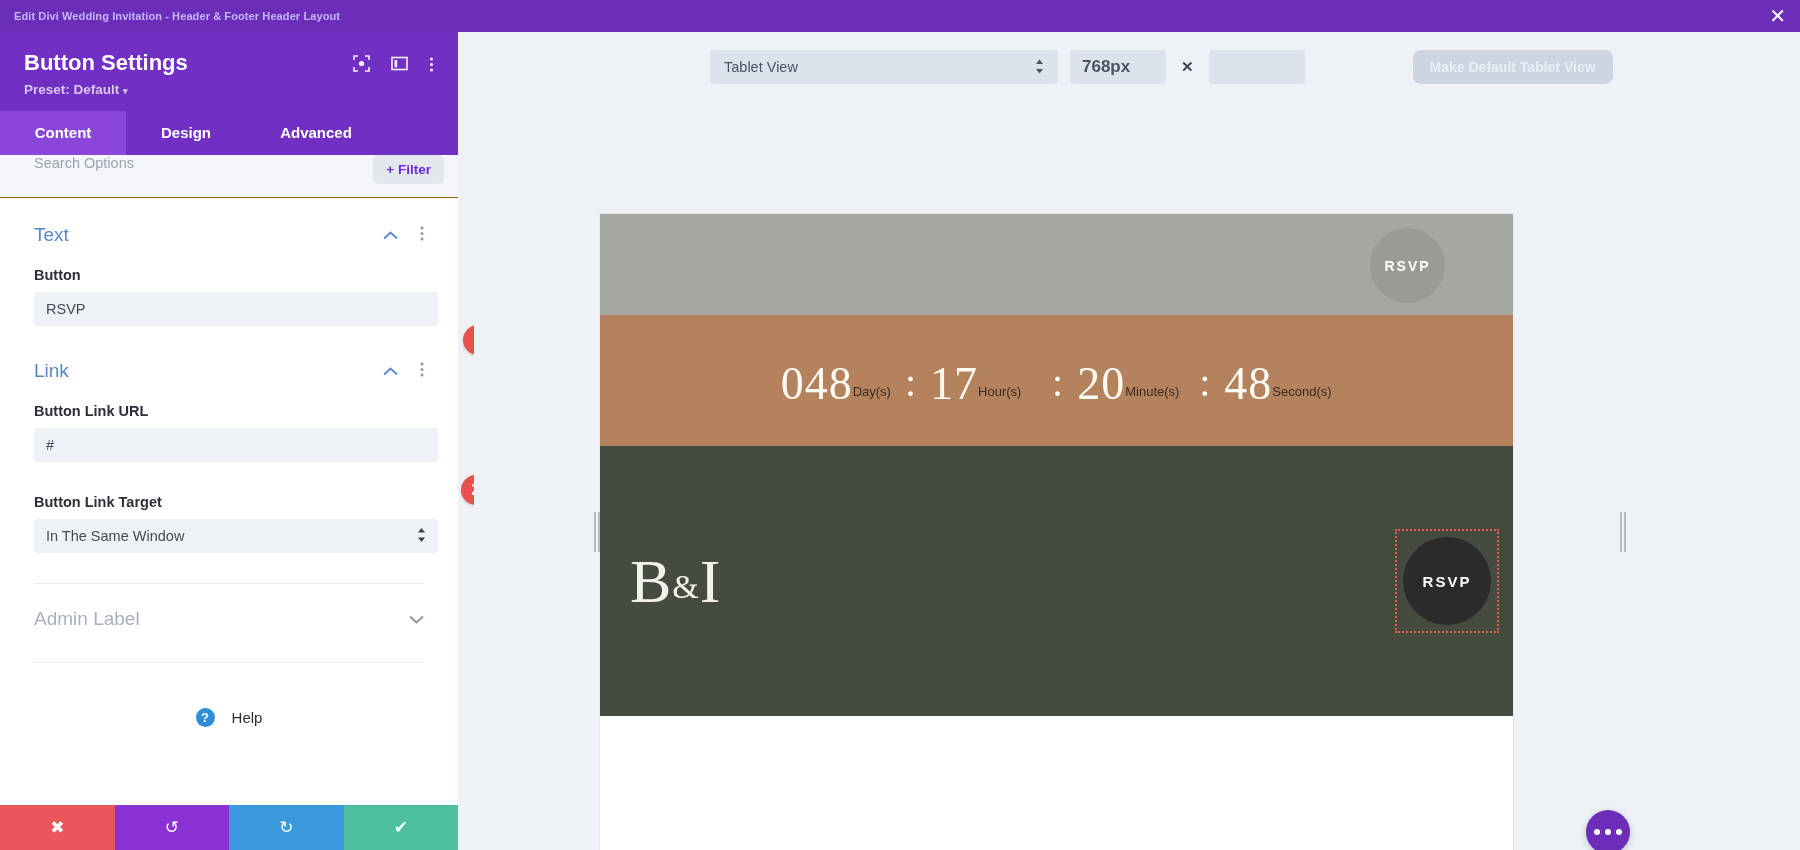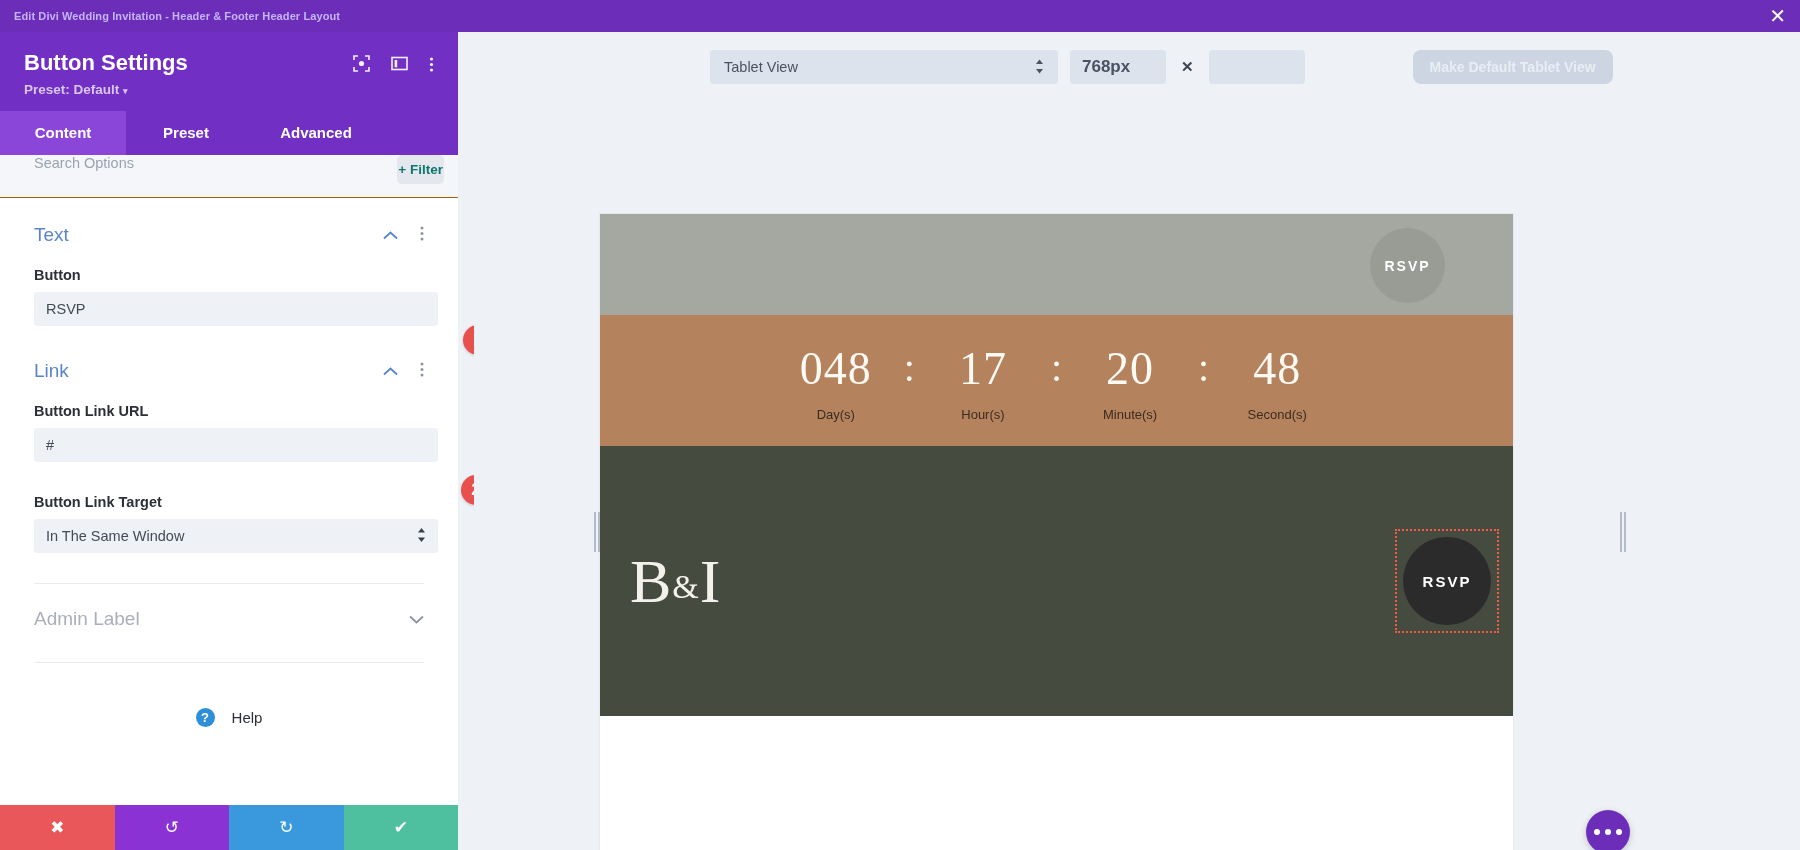--- a/index.html
+++ b/index.html
@@ -61,22 +61,22 @@
     background: #f4f6f9; border-bottom: 1px solid #a16207;
     height: 43px; padding: 0 14px 0 34px;
   }
   .search-input {
     border: none; background: transparent; outline: none;
     font-size: 14.5px; color: #5a6372; font-family: "Liberation Sans", sans-serif;
     width: 300px;
   }
   .search-input::placeholder { color: #9aa3b1; }
   .filter-btn {
-    background: #e4e8ee; color: #0f766e; border-radius: 5px;
-    font-size: 13.5px; font-weight: bold; padding: 7px 1px; cursor: pointer;
+    background: #e4e8ee; color: #6d28d9; border-radius: 5px;
+    font-size: 13.5px; font-weight: bold; padding: 7px 13px; cursor: pointer;
   }
 
   .panel-body { flex: 1; overflow: hidden; position: relative; background:#fff; }
 
   .section-head {
     display: flex; align-items: center; padding: 26px 34px 10px 34px;
   }
   .section-title {
     flex: 1; font-size: 19px; color: #5a86c7; font-weight: normal;
     font-family: "Liberation Sans", sans-serif;
@@ -178,21 +178,21 @@
     color: #fff; font-size: 14px; font-weight: bold; letter-spacing: 2px;
     cursor: pointer;
   }
   .band-mid {
     height: 131px; background: #b5825e;
     display: flex; align-items: center; justify-content: center;
     padding-top: 6px;
   }
   .countdown { display: flex; align-items: flex-start; gap: 0; }
   .cd-unit {
-    display: flex; flex-direction: column; align-items: center;
+    display: flex; align-items: center;
     min-width: 108px;
   }
   .cd-num {
     font-family: "Liberation Serif", serif; font-size: 46px; color: #fdfaf4;
     line-height: 1; letter-spacing: 1px;
   }
   .cd-label {
     font-size: 13px; color: #3a2c20; margin-top: 15px;
     font-family: "Liberation Sans", sans-serif;
   }
@@ -279,21 +279,21 @@
         </div>
       </div>
       <div class="preset">
         <span>Preset: Default</span>
         <span class="caret">▾</span>
       </div>
     </div>
 
     <div class="tabs">
       <div class="tab w1 active">Content</div>
-      <div class="tab w2">Preset</div>
+      <div class="tab w2">Design</div>
       <div class="tab w3">Advanced</div>
     </div>
 
     <div class="searchbar">
       <input class="search-input" placeholder="Search Options" style="">
       <div class="filter-btn">+ Filter</div>
     </div>
 
     <div class="panel-body">
 

